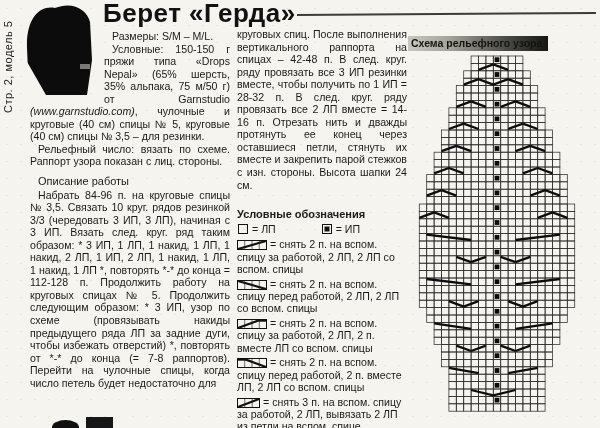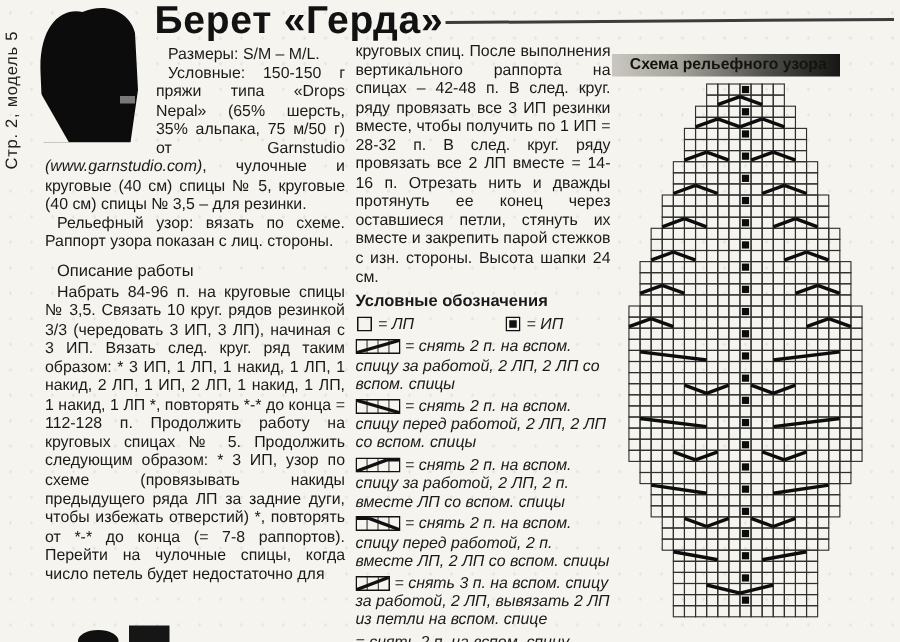--- a/index.html
+++ b/index.html
@@ -30,30 +30,30 @@
     background:#3c3c3c;transform:rotate(-0.4deg);
   }
   .col{font-size:10.6px;line-height:12.55px;text-align:justify;}
   .col1{position:absolute;left:30px;top:30px;width:200px;}
   .col2{position:absolute;left:237px;top:28px;width:170px;}
   .col p{margin:0;text-indent:8px;}
   .col p.noindent{text-indent:0;}
   .floatspacer{float:left;width:74px;height:66px;}
   .h-bold{font-weight:normal;}
   .sec-head{font-weight:normal;font-size:11px;margin:7px 0 1px 8px;}
-  .legend-head{font-weight:bold;font-size:11px;margin:4px 0 2px 0;}
-  .legend-first{display:flex;gap:61px;align-items:center;margin:1px 0 3px 1px;font-style:italic;}
+  .legend-head{font-weight:bold;font-size:11px;margin:17px 0 2px 0;}
+  .legend-first{display:flex;gap:46px;align-items:center;margin:1px 0 3px 1px;}
   .legend-first .pair{display:flex;align-items:center;gap:4px;}
-  .li{margin:0 0 2.5px 0;text-align:left;line-height:12.3px;font-style:italic;}
+  .li{margin:0 0 2.5px 0;text-align:left;line-height:12.3px;}
   .li svg{vertical-align:-2px;margin-right:3px;}
   .chart-head{
-    position:absolute;left:408px;top:36px;width:152px;height:15px;
+    position:absolute;left:408px;top:36px;width:140px;height:15px;
     background:linear-gradient(90deg,#c9c7c0 0%,#a4a29a 30%,#4a4a46 70%,#161614 100%);
     font-size:10.5px;font-weight:bold;color:#14140f;
-    padding:1px 0 0 3px;box-sizing:border-box;white-space:nowrap;overflow:hidden;text-align:center;
+    padding:1px 0 0 3px;box-sizing:border-box;white-space:nowrap;overflow:hidden;
   }
   .chart-wrap{position:absolute;left:405px;top:50px;width:195px;height:372px;}
   .bottom-blob{
     position:absolute;left:52px;top:420px;width:27px;height:8px;background:#101010;
     border-radius:55% 55% 0 0 / 100% 100% 0 0;
   }
   .bottom-rect{position:absolute;left:86px;top:417px;width:27px;height:11px;background:#161616;}
   i.url{font-style:italic;}
 </style>
 </head>
@@ -69,21 +69,21 @@
   </svg>
 </div>
 
 <h1 class="title">Берет «Герда»</h1>
 <div class="title-rule"></div>
 
 <div class="col col1">
   <div class="floatspacer"></div>
   <p><b class="h-bold">Размеры:</b> <span>S/M – M/L.</span></p>
   <p><b class="h-bold">Условные:</b> <span>150-150 г пряжи типа «Drops Nepal» (65% шерсть, 35% альпака, 75 м/50 г) от Garnstudio </span><i class="url">(www.garnstudio.com)</i><span>, чулочные и круговые (40 см) спицы № 5, круговые (40 см) спицы № 3,5 – для резинки.</span></p>
-  <p><b class="h-bold">Рельефный узор:</b> <span>вязать по схеме. Раппорт узора показан с лиц. стороны.</span></p>
+  <p><b class="h-bold">Рельефный число:</b> <span>вязать по схеме. Раппорт узора показан с лиц. стороны.</span></p>
   <div class="sec-head">Описание работы</div>
   <p>Набрать 84-96 п. на круговые спицы № 3,5. Связать 10 круг. рядов резинкой 3/3 (чередовать 3 ИП, 3 ЛП), начиная с 3 ИП. Вязать след. круг. ряд таким образом: * 3 ИП, 1 ЛП, 1 накид, 1 ЛП, 1 накид, 2 ЛП, 1 ИП, 2 ЛП, 1 накид, 1 ЛП, 1 накид, 1 ЛП *, повторять *-* до конца = 112-128 п. Продолжить работу на круговых спицах № 5. Продолжить следующим образом: * 3 ИП, узор по схеме (провязывать накиды предыдущего ряда ЛП за задние дуги, чтобы избежать отверстий) *, повторять от *-* до конца (= 7-8 раппортов). Перейти на чулочные спицы, когда число петель будет недостаточно для</p>
 </div>
 
 <div class="col col2">
   <p class="noindent">круговых спиц. После выполнения вертикального раппорта на спицах – 42-48 п. В след. круг. ряду провязать все 3 ИП резинки вместе, чтобы получить по 1 ИП = 28-32 п. В след. круг. ряду провязать все 2 ЛП вместе = 14-16 п. Отрезать нить и дважды протянуть ее конец через оставшиеся петли, стянуть их вместе и закрепить парой стежков с изн. стороны. Высота шапки 24 см.</p>
   <div class="legend-head">Условные обозначения</div>
 
   <div class="legend-first">
     <span class="pair">

